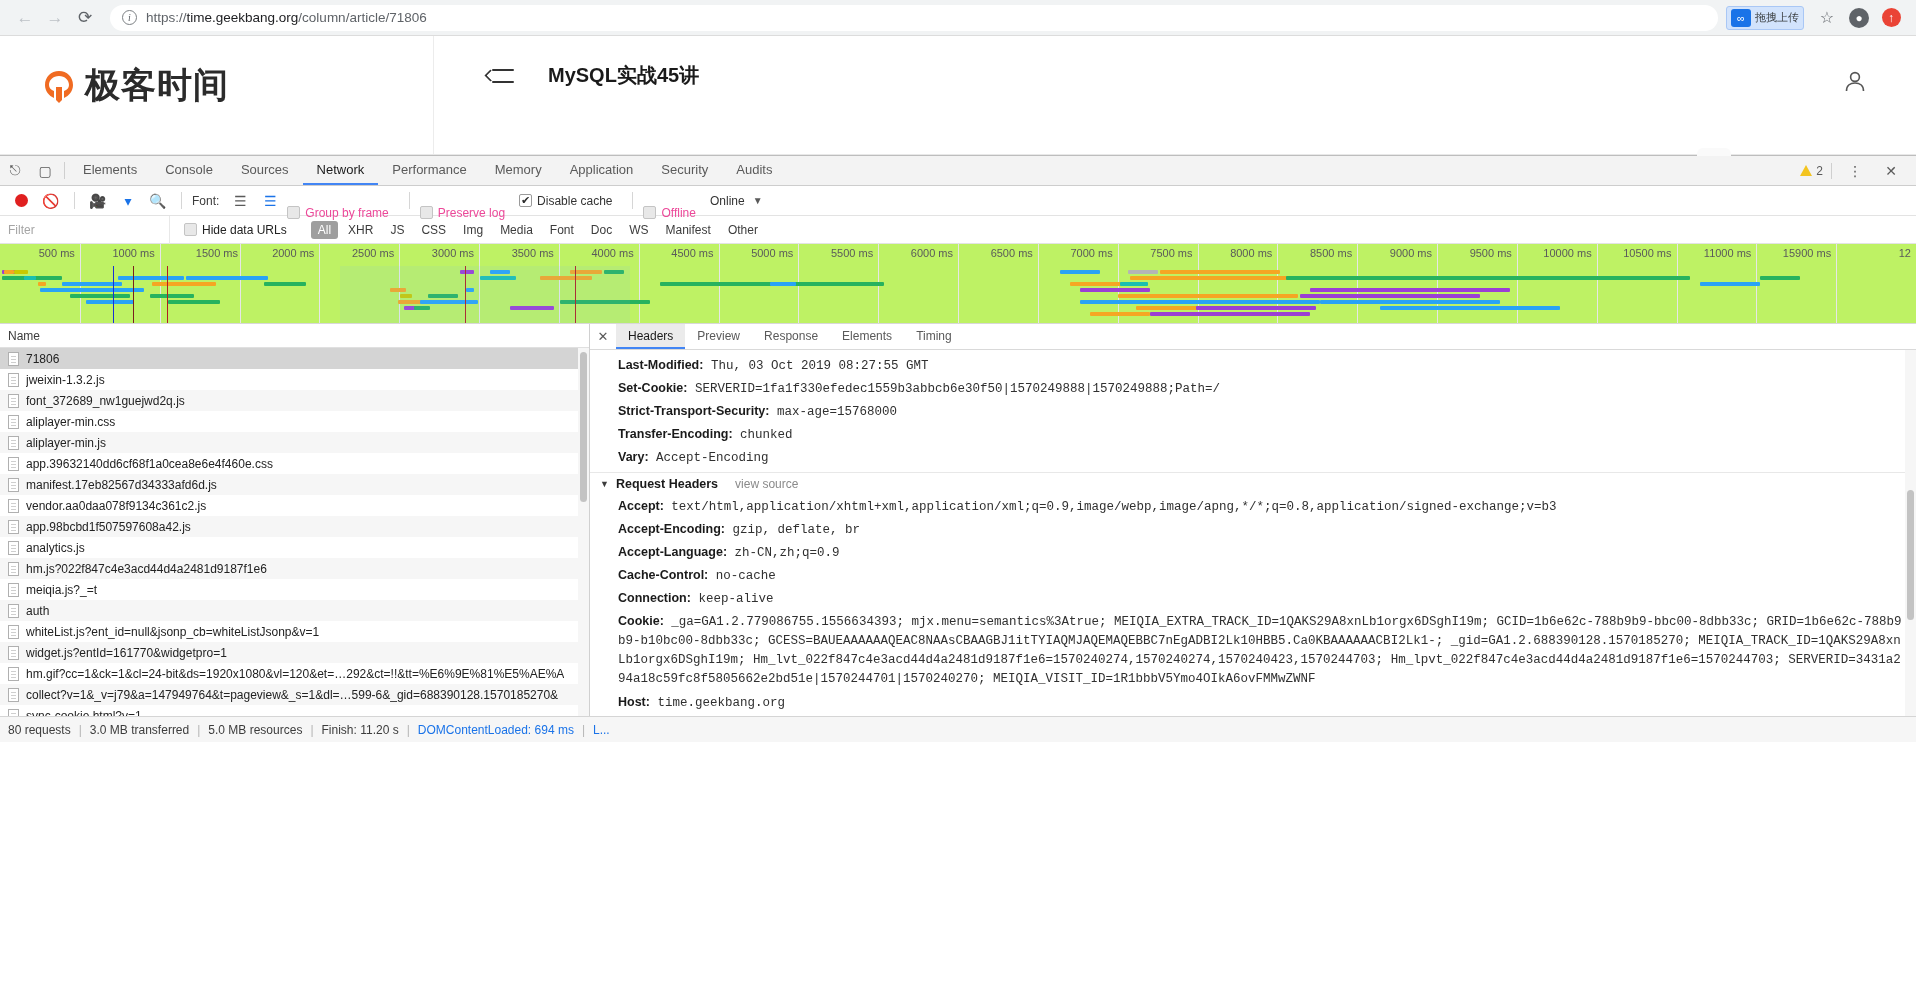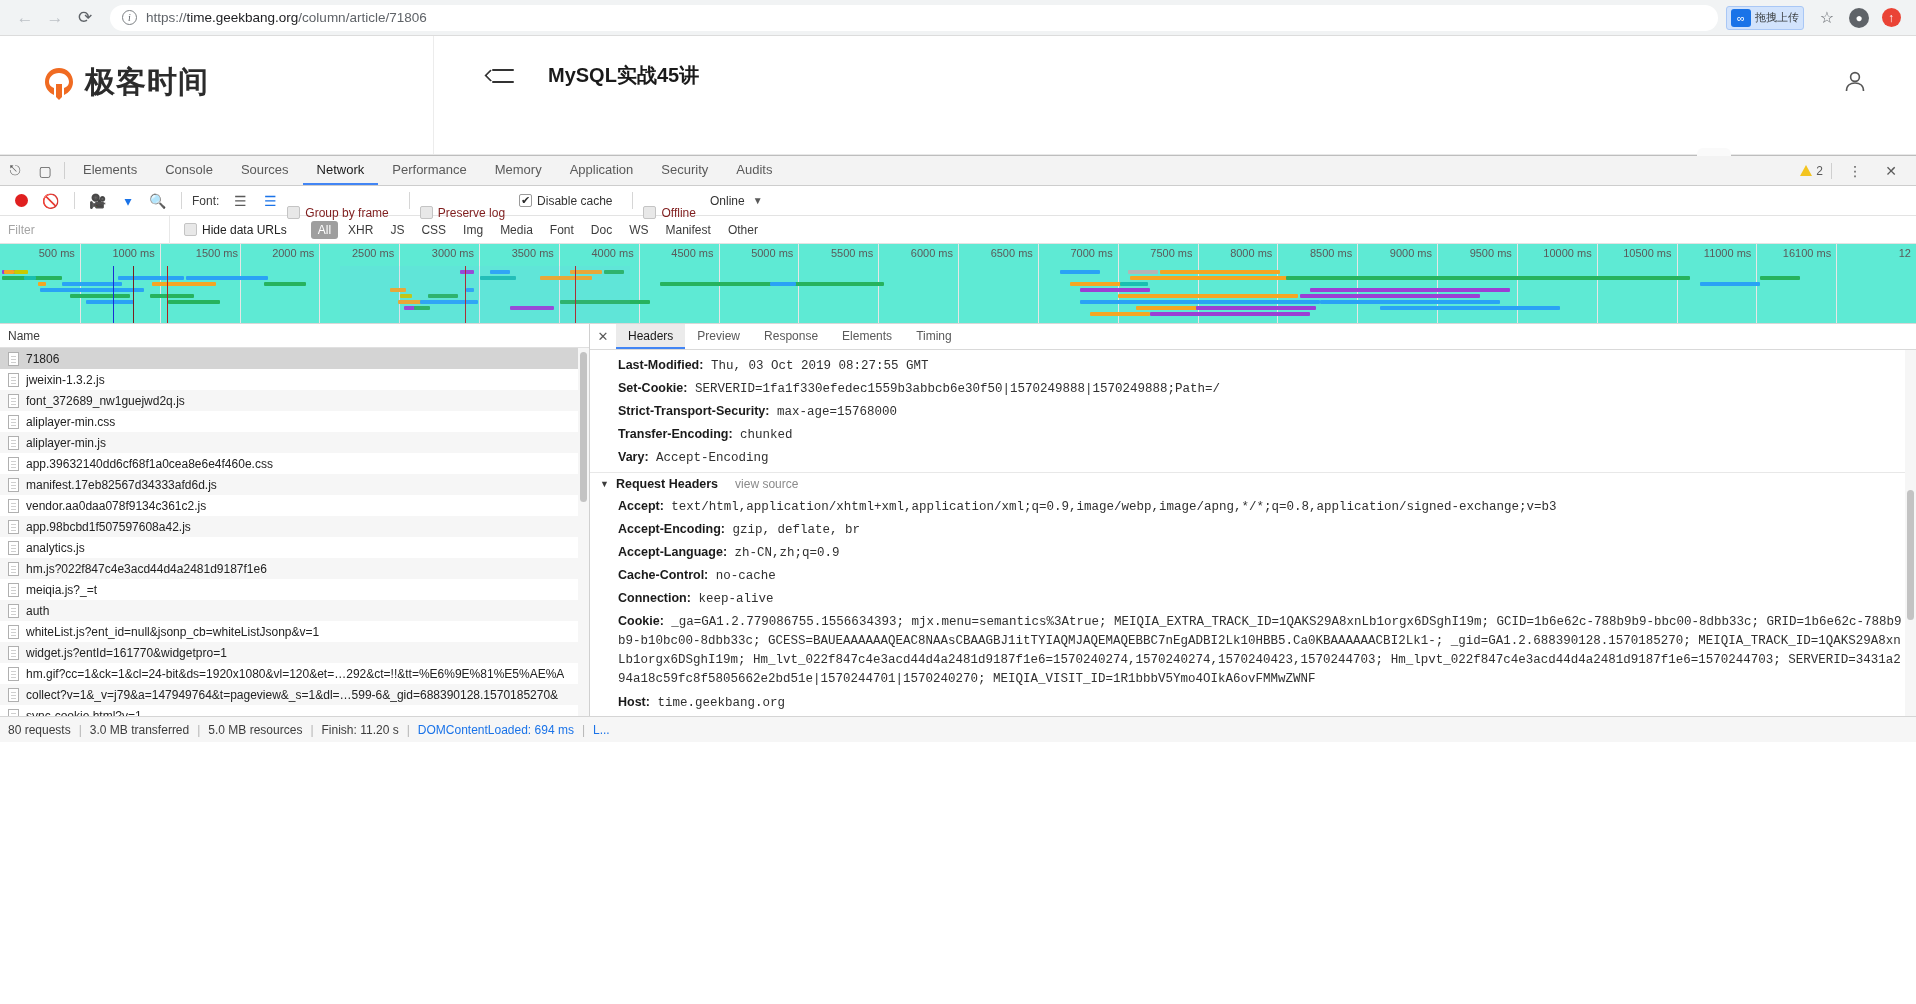--- a/index.html
+++ b/index.html
@@ -57,21 +57,21 @@
   }
 
   
   .page-area { height:119px; background:#fff; display:flex; position:relative; border-bottom:1px solid #e8e8e8; }
   .page-left {
     width:434px; border-right:1px solid #ececec; display:flex; align-items:flex-start;
     padding-top:26px; padding-left:42px; flex:none;
   }
   .brand { display:flex; align-items:center; gap:9px; }
   .brand-mark { width:34px; height:34px; position:relative; flex:none; }
-  .brand-text { font-size:30px; font-weight:bold; color:#2b2b2b; letter-spacing:1px; }
+  .brand-text { font-size:35px; font-weight:bold; color:#2b2b2b; letter-spacing:1px; }
   .page-right { flex:1; position:relative; }
   .page-header-row { display:flex; align-items:center; padding:26px 0 0 52px; gap:30px; }
   .collapse-icon { width:32px; height:24px; position:relative; flex:none; }
   .collapse-icon span {
     position:absolute; left:6px; height:2px; background:#333; border-radius:1px;
   }
   .collapse-icon span:nth-child(1){ top:5px; width:22px; }
   .collapse-icon span:nth-child(2){ top:17px; width:22px; }
   .collapse-icon .arr {
     position:absolute; left:0px; top:7px; width:9px; height:9px;
@@ -122,39 +122,39 @@
   .cbx {
     width:13px; height:13px; border:1px solid #9a9a9a; background:#fff; border-radius:2px;
     display:inline-flex; align-items:center; justify-content:center; flex:none;
   }
   .cbx.checked { background:#fff; }
   .cbx.checked::after {
     content:"✔"; font-size:11px; color:#2b2b2b; line-height:1;
   }
   .cbx.dim { background:#e8e8e8; border-color:#c4c4c4; }
   .cb-item { display:flex; align-items:center; gap:5px; margin-right:10px; }
-  .cb-item.dimtxt { color:#7f1d1d;margin-top:24px; }
+  .cb-item.dimtxt { color:#ec4899;margin-top:24px; }
   .caret-dn { color:#5a5a5a; font-size:10px; margin-left:4px; }
 
   .filter-bar {
     height:28px; display:flex; align-items:center; border-bottom:1px solid #e3e3e3;
     background:#fff; font-size:12px;
   }
   .filter-input {
     width:170px; height:28px; border:none; outline:none; padding:0 8px; font-size:12px;
     color:#333; border-right:1px solid #e8e8e8; background:transparent;
     font-family:"Liberation Sans", sans-serif;
   }
   .filter-input::placeholder { color:#a5a5a5; }
   .filter-types { display:flex; align-items:center; gap:3px; padding-left:14px; }
   .ftype { padding:2px 7px; border-radius:3px; color:#3c3c3c; font-size:12px; }
   .ftype.active { background:#9e9e9e; color:#fff; }
 
   
-  .overview { height:80px; position:relative; border-bottom:1px solid #d8d8d8; background:#5eead4; overflow:hidden; }
+  .overview { height:80px; position:relative; border-bottom:1px solid #d8d8d8; background:#bef264; overflow:hidden; }
   .ov-tick { position:absolute; top:0; height:80px; border-left:1px solid #e6e6e6; }
   .ov-tick-label {
     position:absolute; top:3px; font-size:11px; color:#5a5a5a; transform:translateX(-100%);
     padding-right:5px; white-space:nowrap;
   }
   .ov-bar { position:absolute; height:4px; border-radius:1px; }
   .ov-vline { position:absolute; width:1px; top:22px; height:58px; }
 
   
   .dt-body { display:flex; height:392px; }
@@ -408,21 +408,21 @@
       <div class="ov-tick-label" style="left: 1437px;">9000 ms</div>
       <div class="ov-tick" style="left: 1516.83px;"></div>
       <div class="ov-tick-label" style="left: 1516.83px;">9500 ms</div>
       <div class="ov-tick" style="left: 1596.67px;"></div>
       <div class="ov-tick-label" style="left: 1596.67px;">10000 ms</div>
       <div class="ov-tick" style="left: 1676.5px;"></div>
       <div class="ov-tick-label" style="left: 1676.5px;">10500 ms</div>
       <div class="ov-tick" style="left: 1756.33px;"></div>
       <div class="ov-tick-label" style="left: 1756.33px;">11000 ms</div>
       <div class="ov-tick" style="left: 1836.17px;"></div>
-      <div class="ov-tick-label" style="left: 1836.17px;">16100 ms</div>
+      <div class="ov-tick-label" style="left: 1836.17px;">15900 ms</div>
       <div class="ov-tick-label" style="left: 1916px;">12</div>
       <div class="ov-bar" style="left: 2px; top: 26px; width: 22px; background: rgb(155, 63, 212);"></div>
       <div class="ov-bar" style="left: 4px; top: 26px; width: 10px; background: rgb(245, 166, 35);"></div>
       <div class="ov-bar" style="left: 14px; top: 26px; width: 14px; background: rgb(201, 201, 0);"></div>
       <div class="ov-bar" style="left: 2px; top: 32px; width: 60px; background: rgb(38, 179, 94);"></div>
       <div class="ov-bar" style="left: 24px; top: 32px; width: 12px; background: rgb(26, 191, 176);"></div>
       <div class="ov-bar" style="left: 38px; top: 38px; width: 8px; background: rgb(245, 166, 35);"></div>
       <div class="ov-bar" style="left: 40px; top: 44px; width: 30px; background: rgb(41, 163, 245);"></div>
       <div class="ov-bar" style="left: 62px; top: 38px; width: 60px; background: rgb(41, 163, 245);"></div>
       <div class="ov-bar" style="left: 66px; top: 44px; width: 78px; background: rgb(41, 163, 245);"></div>

